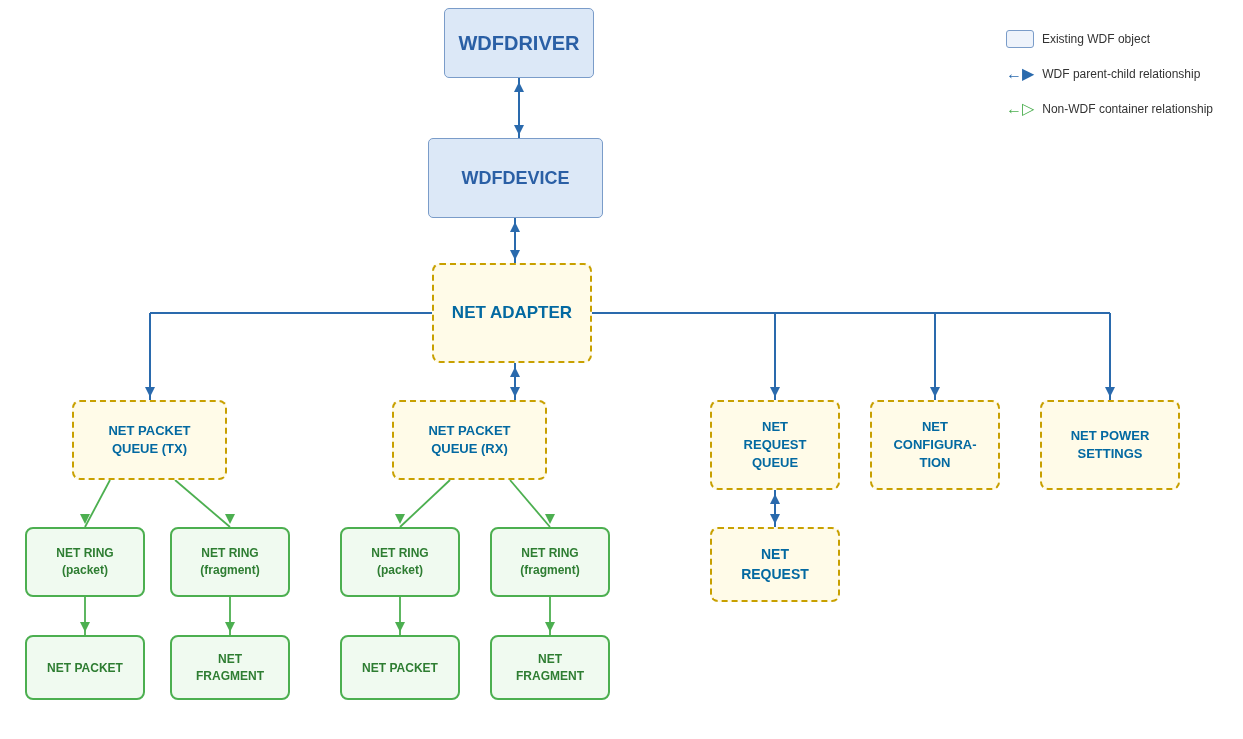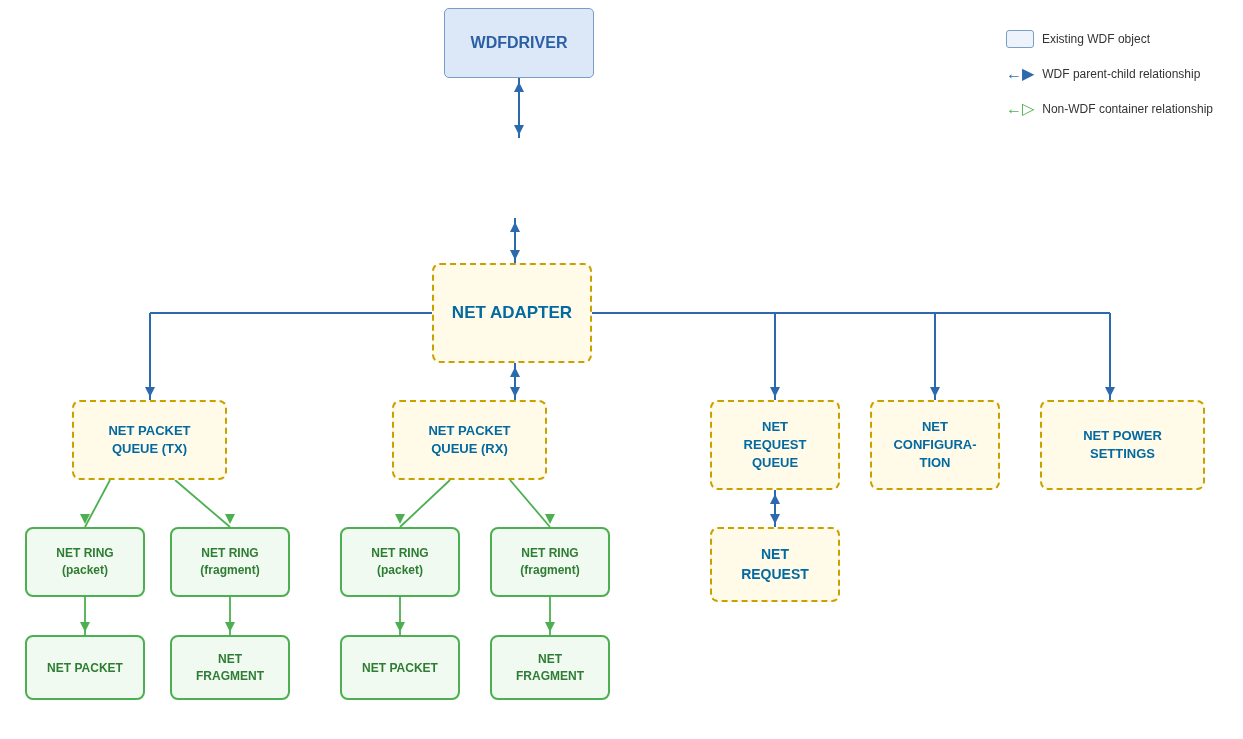--- a/index.html
+++ b/index.html
@@ -168,22 +168,23 @@
     <line x1="230" y1="597" x2="230" y2="635" stroke="#4caf50" stroke-width="1.8"></line>
     <polygon points="230,632 225,622 235,622" fill="#4caf50"></polygon>
 
     <line x1="400" y1="597" x2="400" y2="635" stroke="#4caf50" stroke-width="1.8"></line>
     <polygon points="400,632 395,622 405,622" fill="#4caf50"></polygon>
 
     <line x1="550" y1="597" x2="550" y2="635" stroke="#4caf50" stroke-width="1.8"></line>
     <polygon points="550,632 545,622 555,622" fill="#4caf50"></polygon>
   </svg>
 
-  <div class="node node-solid" style="left:444px; top:8px; width:150px; height:70px; font-size:16px;">WDFDRIVER</div>
-
+  <div class="node node-solid" style="left:444px; top:8px; width:150px; height:70px; font-size:20px;">WDFDRIVER</div>
+
+  <div class="node node-solid" style="left:428px; top:138px; width:175px; height:80px; font-size:18px;">WDFDEVICE</div>
 
   <div class="node node-dashed" style="left:432px; top:263px; width:160px; height:100px; font-size:17px; line-height:1.3;">
     <span>NET
 ADAPTER</span>
   </div>
 
   <div class="node node-dashed" style="left:72px; top:400px; width:155px; height:80px; font-size:13px; line-height:1.4;">
     NET PACKET<br>QUEUE (TX)
   </div>
 
@@ -192,21 +193,21 @@
   </div>
 
   <div class="node node-dashed" style="left:710px; top:400px; width:130px; height:90px; font-size:13px; line-height:1.4;">
     NET<br>REQUEST<br>QUEUE
   </div>
 
   <div class="node node-dashed" style="left:870px; top:400px; width:130px; height:90px; font-size:13px; line-height:1.4;">
     NET<br>CONFIGURA-<br>TION
   </div>
 
-  <div class="node node-dashed" style="left:1040px; top:400px; width:165px; height:90px; font-size:13px; line-height:1.4;">
+  <div class="node node-dashed" style="left:1040px; top:400px; width:140px; height:90px; font-size:13px; line-height:1.4;">
     NET POWER<br>SETTINGS
   </div>
 
   <div class="node node-green" style="left:25px; top:527px; width:120px; height:70px; font-size:12px; line-height:1.4;">
     NET RING<br>(packet)
   </div>
 
   <div class="node node-green" style="left:170px; top:527px; width:120px; height:70px; font-size:12px; line-height:1.4;">
     NET RING<br>(fragment)
   </div>

